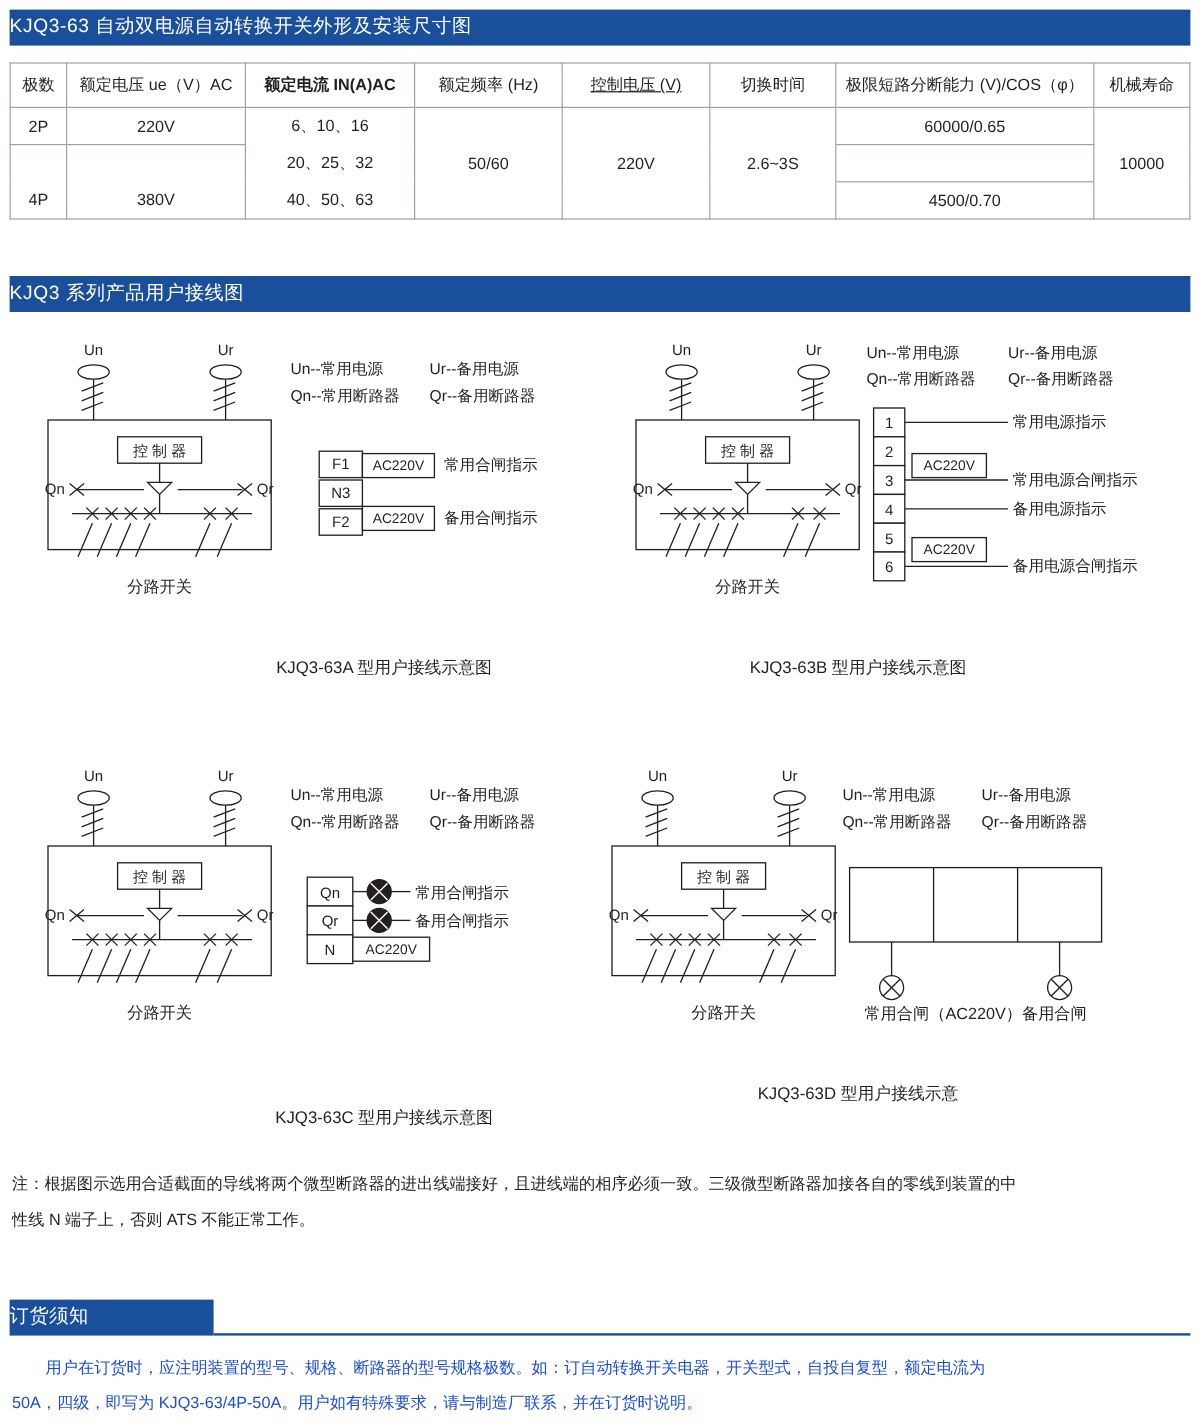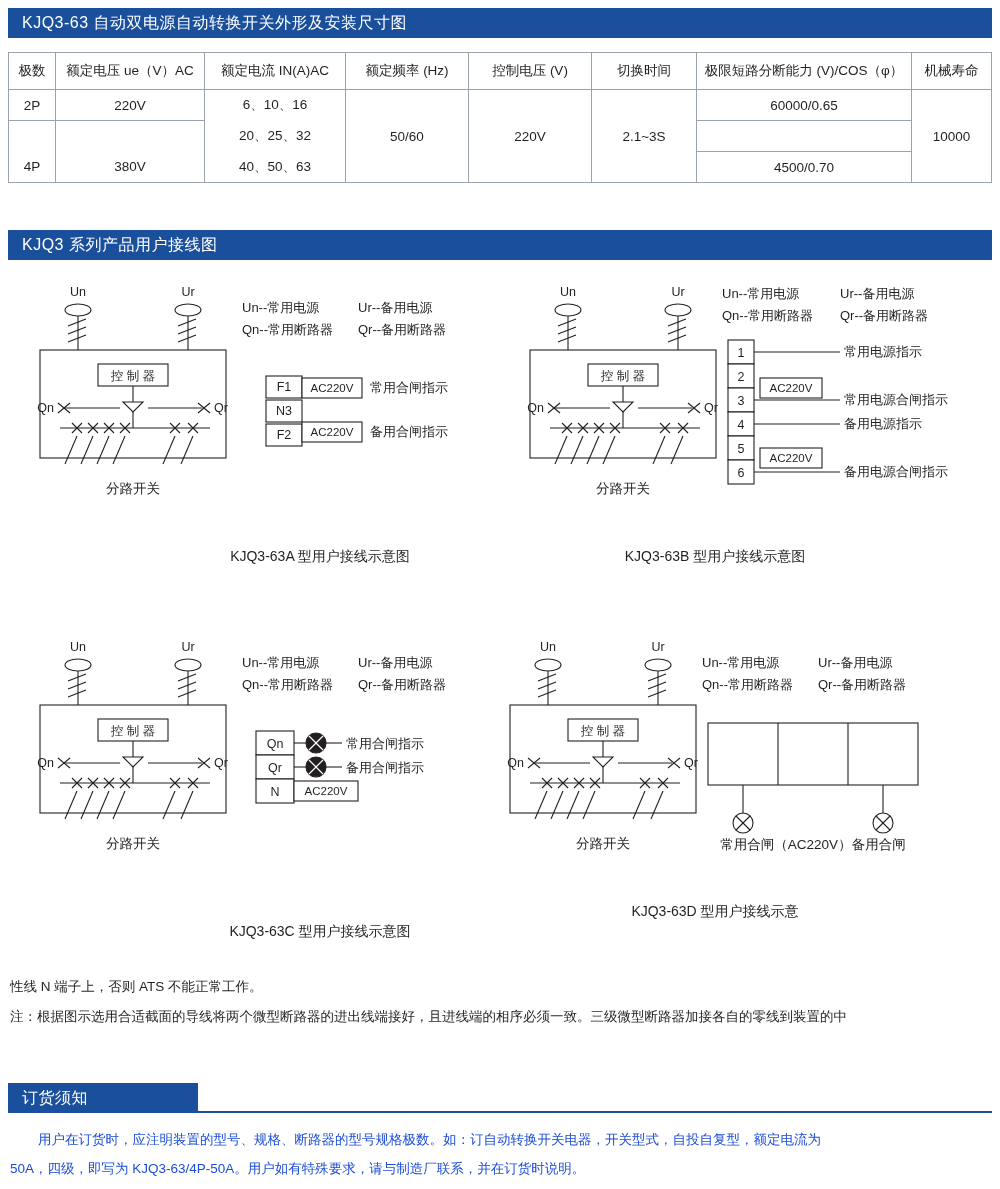--- a/index.html
+++ b/index.html
@@ -24,26 +24,25 @@
   
   .sec-bar {
     position: absolute;
     left: 8px;
     width: 984px;
     height: 30px;
     background: #1a4f9c;
     color: #ffffff;
     font-size: 16px;
     line-height: 30px;
-    padding-left: 14px;
     box-sizing: border-box;
     letter-spacing: 0.5px;
     font-weight: normal;
   }
-  .sec-bar.short { width: 190px; }
+  .sec-bar.short { width: 170px; }
 
   .sec-rule {
     position: absolute;
     height: 2px;
     background: #1a4f9c;
   }
 
   
   .spec-table {
     position: absolute;
@@ -122,23 +121,23 @@
 
 <div class="page">
 
   <div class="sec-bar" style="top:8px;">KJQ3-63 自动双电源自动转换开关外形及安装尺寸图</div>
 
   <table class="spec-table">
     <thead>
       <tr>
         <th style="width:46px;text-align:center;">极数</th>
         <th style="width:148px;">额定电压 ue（V）AC</th>
-        <th style="width:140px;">额定电流 IN(A)AC</th>
+        <th style="width:140px;font-weight:bold;">额定电流 IN(A)AC</th>
         <th style="width:122px;">额定频率 (Hz)</th>
-        <th style="width:122px;">控制电压 (V)</th>
+        <th style="width:122px;text-decoration:underline;">控制电压 (V)</th>
         <th style="width:104px;">切换时间</th>
         <th style="width:214px;margin-left:11px;">极限短路分断能力 (V)/COS（φ）</th>
         <th>机械寿命</th>
       </tr>
     </thead>
     <tbody>
       <tr>
         <td>2P</td>
         <td>220V</td>
         <td class="nb">6、10、16</td>
@@ -147,21 +146,21 @@
         <td class="nb"></td>
         <td>60000/0.65</td>
         <td class="nb"></td>
       </tr>
       <tr>
         <td class="nb nt"></td>
         <td class="nb nt"></td>
         <td class="nb nt">20、25、32</td>
         <td class="nb nt">50/60</td>
         <td class="nb nt">220V</td>
-        <td class="nb nt">2.1~3S</td>
+        <td class="nb nt">2.6~3S</td>
         <td class="nb nt"></td>
         <td class="nb nt">10000</td>
       </tr>
       <tr>
         <td class="nt">4P</td>
         <td class="nt">380V</td>
         <td class="nt">40、50、63</td>
         <td class="nt"></td>
         <td class="nt"></td>
         <td class="nt"></td>
@@ -521,22 +520,22 @@
           <text x="222" y="56" font-size="13">Qn--常用断路器</text>
           <text x="338" y="56" font-size="13">Qr--备用断路器</text>
         </g>
       </svg>
     </div>
     <div class="cap" style="left:480px; top:635px; width:470px;">KJQ3-63D 型用户接线示意</div>
 
   </div>
 
   <div class="note">
+    <div>注：根据图示选用合适截面的导线将两个微型断路器的进出线端接好，且进线端的相序必须一致。三级微型断路器加接各自的零线到装置的中</div>
     <div>性线 N 端子上，否则 ATS 不能正常工作。</div>
-    <div>注：根据图示选用合适截面的导线将两个微型断路器的进出线端接好，且进线端的相序必须一致。三级微型断路器加接各自的零线到装置的中</div>
   </div>
 
   <div class="sec-bar short" style="top:1083px;">订货须知</div>
   <div class="sec-rule" style="left:178px; top:1111px; width:814px;"></div>
 
   <div class="order-body">
     <span class="indent">用户在订货时，应注明装置的型号、规格、断路器的型号规格极数。如：订自动转换开关电器，开关型式，自投自复型，额定电流为</span>
     <span>50A，四级，即写为 KJQ3-63/4P-50A。用户如有特殊要求，请与制造厂联系，并在订货时说明。</span>
   </div>
 

